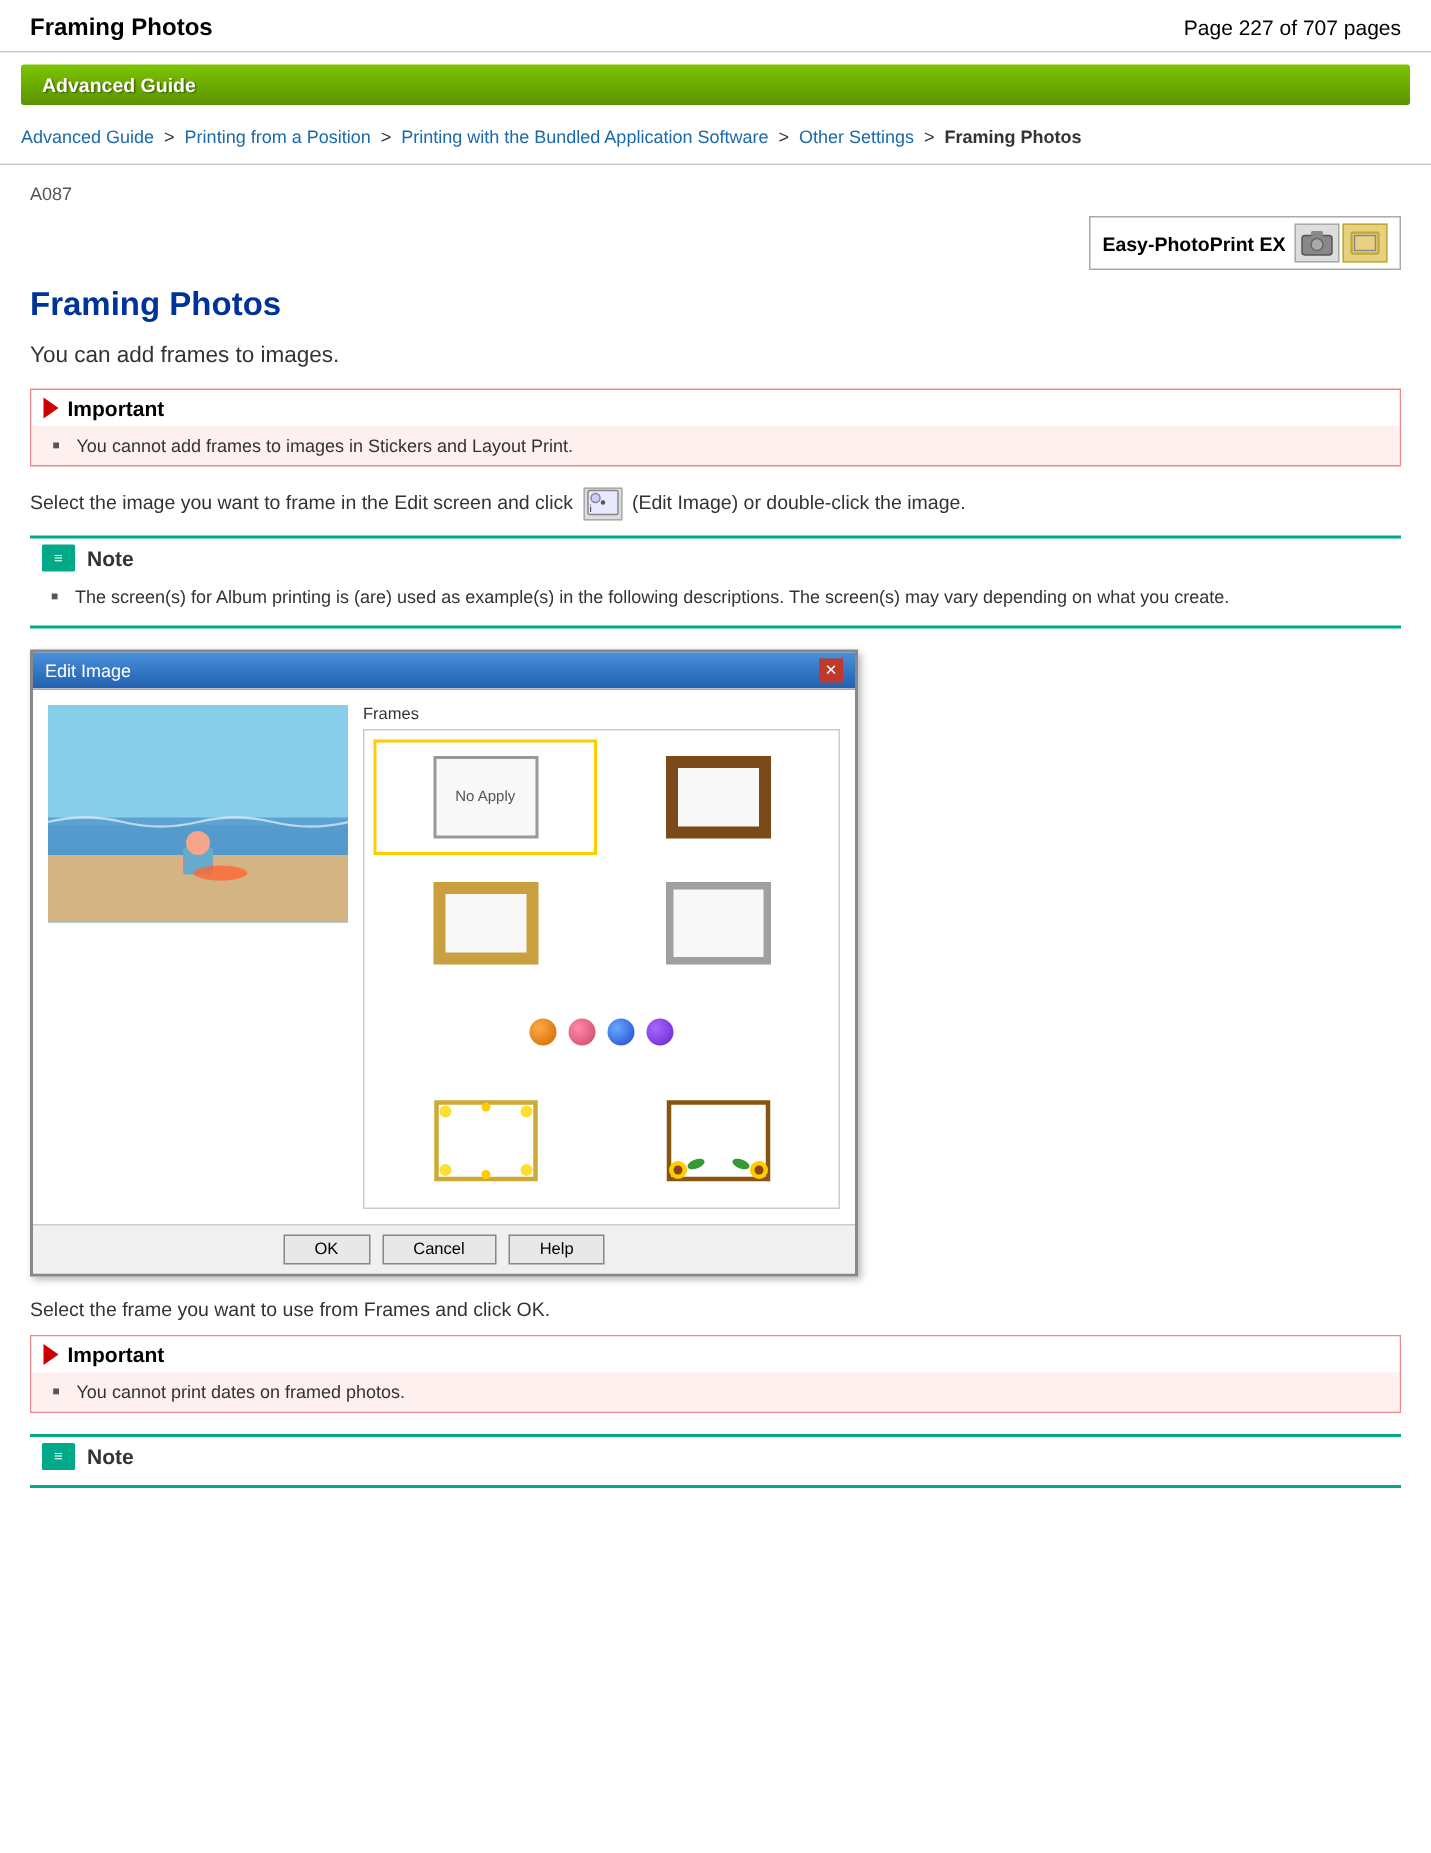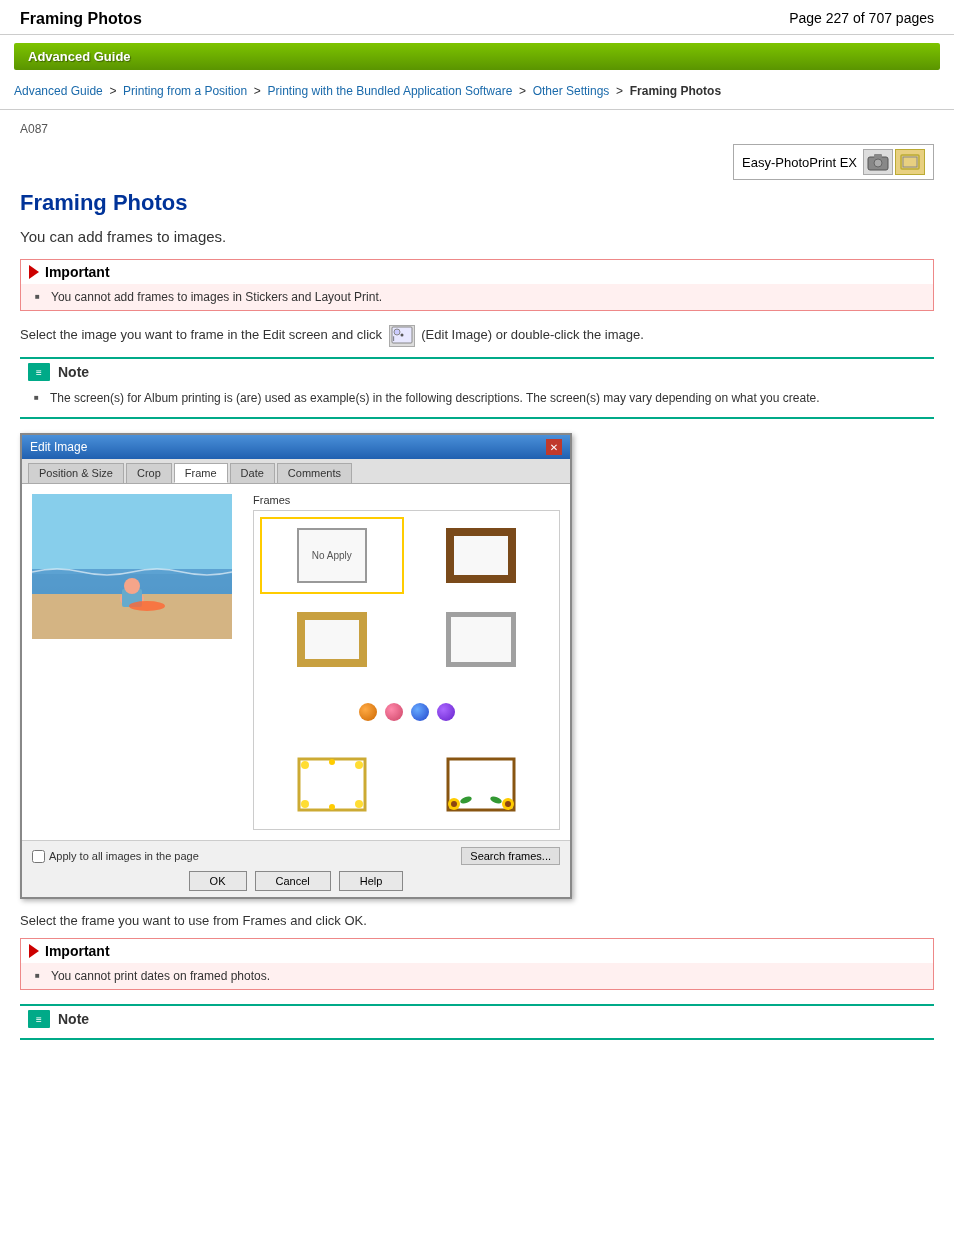--- a/index.html
+++ b/index.html
@@ -84,21 +84,21 @@
       border: 1px solid #aaa;
       padding: 4px 8px;
       display: flex;
       align-items: center;
       gap: 6px;
       background: #fff;
     }
 
     .logo-text {
       font-size: 13px;
-      font-weight: normal;
+      font-weight: bold;
       color: #000;
     }
 
     .logo-icons {
       display: flex;
       gap: 2px;
     }
 
     .logo-icon {
       width: 30px;
@@ -282,21 +282,21 @@
       background: #fff;
       border-bottom: 1px solid #fff;
       z-index: 1;
     }
 
     .dialog-body {
       background: #fff;
       border-top: 1px solid #aaa;
       padding: 10px;
       display: flex;
-      gap: 21px;
+      gap: 10px;
     }
 
     .dialog-left {
       width: 200px;
       flex-shrink: 0;
     }
 
     .photo-placeholder {
       width: 200px;
       height: 145px;
@@ -544,27 +544,20 @@
     </div>
   </div>
 
   <div class="dialog-screenshot">
 
     <div class="dialog-titlebar">
       <span>Edit Image</span>
       <button class="dialog-close">✕</button>
     </div>
 
-    <div class="dialog-tabs">
-      <div class="dialog-tab">Position &amp; Size</div>
-      <div class="dialog-tab">Crop</div>
-      <div class="dialog-tab active">Frame</div>
-      <div class="dialog-tab">Date</div>
-      <div class="dialog-tab">Comments</div>
-    </div>
 
     <div class="dialog-body">
 
       <div class="dialog-left">
 
         <div class="photo-placeholder">
           <svg width="200" height="145" viewBox="0 0 200 145">
 
             <rect x="0" y="0" width="200" height="80" fill="#87CEEB"></rect>
 
@@ -644,27 +637,20 @@
                 <ellipse cx="50" cy="43" rx="6" ry="3" fill="#339933" transform="rotate(20 50 43)"></ellipse>
               </svg>
             </div>
           </div>
 
         </div>
       </div>
     </div>
 
     <div class="dialog-bottom">
-      <div class="dialog-bottom-row1">
-        <div class="checkbox-row">
-          <input type="checkbox" style="">
-          <span>Apply to all images in the page</span>
-        </div>
-        <button class="search-btn">Search frames...</button>
-      </div>
       <div class="dialog-buttons">
         <button class="dialog-btn">OK</button>
         <button class="dialog-btn">Cancel</button>
         <button class="dialog-btn">Help</button>
       </div>
     </div>
   </div>
 
   <p class="section-text">Select the frame you want to use from Frames and click OK.</p>
 

